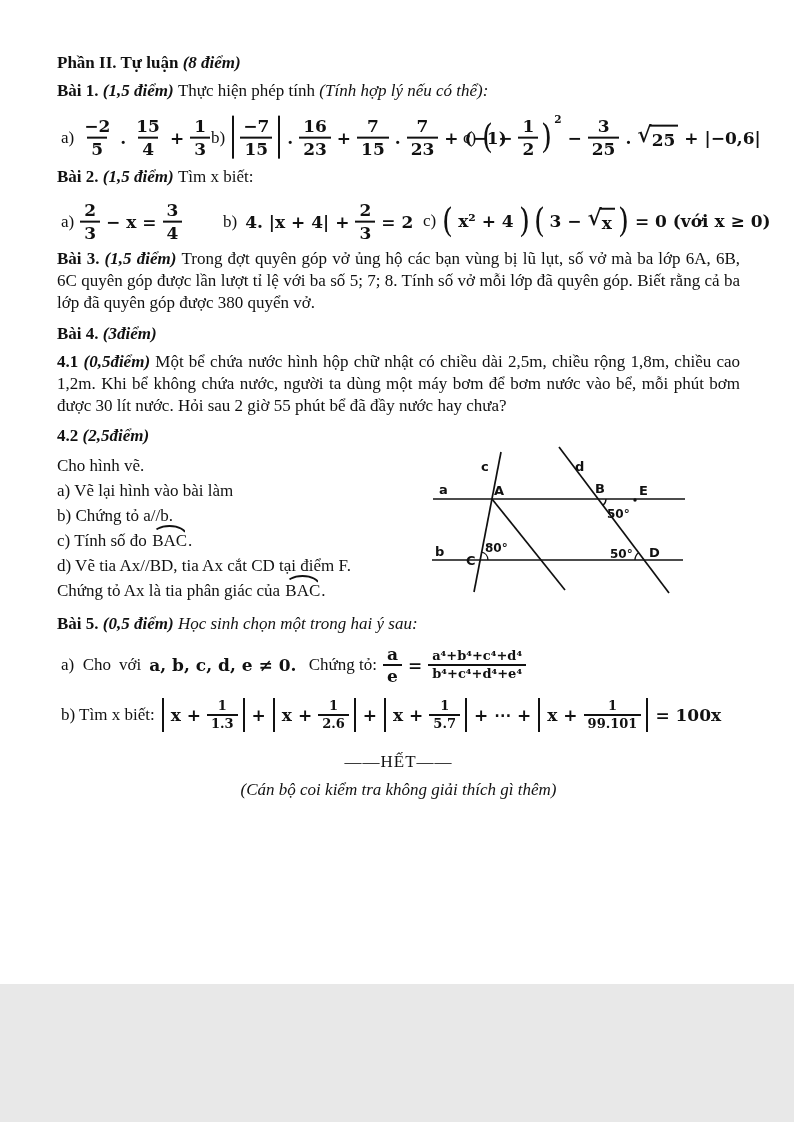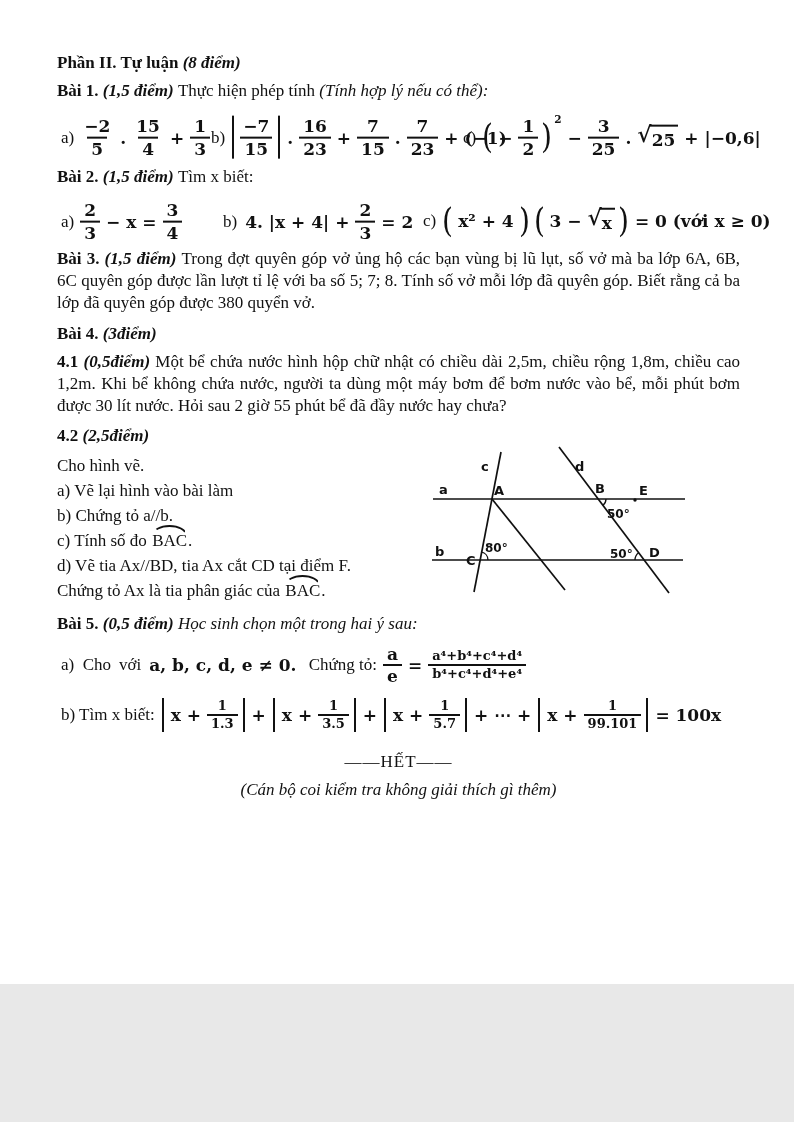--- a/index.html
+++ b/index.html
@@ -269,21 +269,21 @@
           <span class="frac sm">
             <span class="num">1</span>
             <span class="den">1.3</span>
           </span>
         </span>
         <span class="mop">+</span>
         <span class="abs">
           <span class="mop">x +</span>
           <span class="frac sm">
             <span class="num">1</span>
-            <span class="den">3.5</span>
+            <span class="den">2.6</span>
           </span>
         </span>
         <span class="mop">+</span>
         <span class="abs">
           <span class="mop">x +</span>
           <span class="frac sm">
             <span class="num">1</span>
             <span class="den">5.7</span>
           </span>
         </span>

